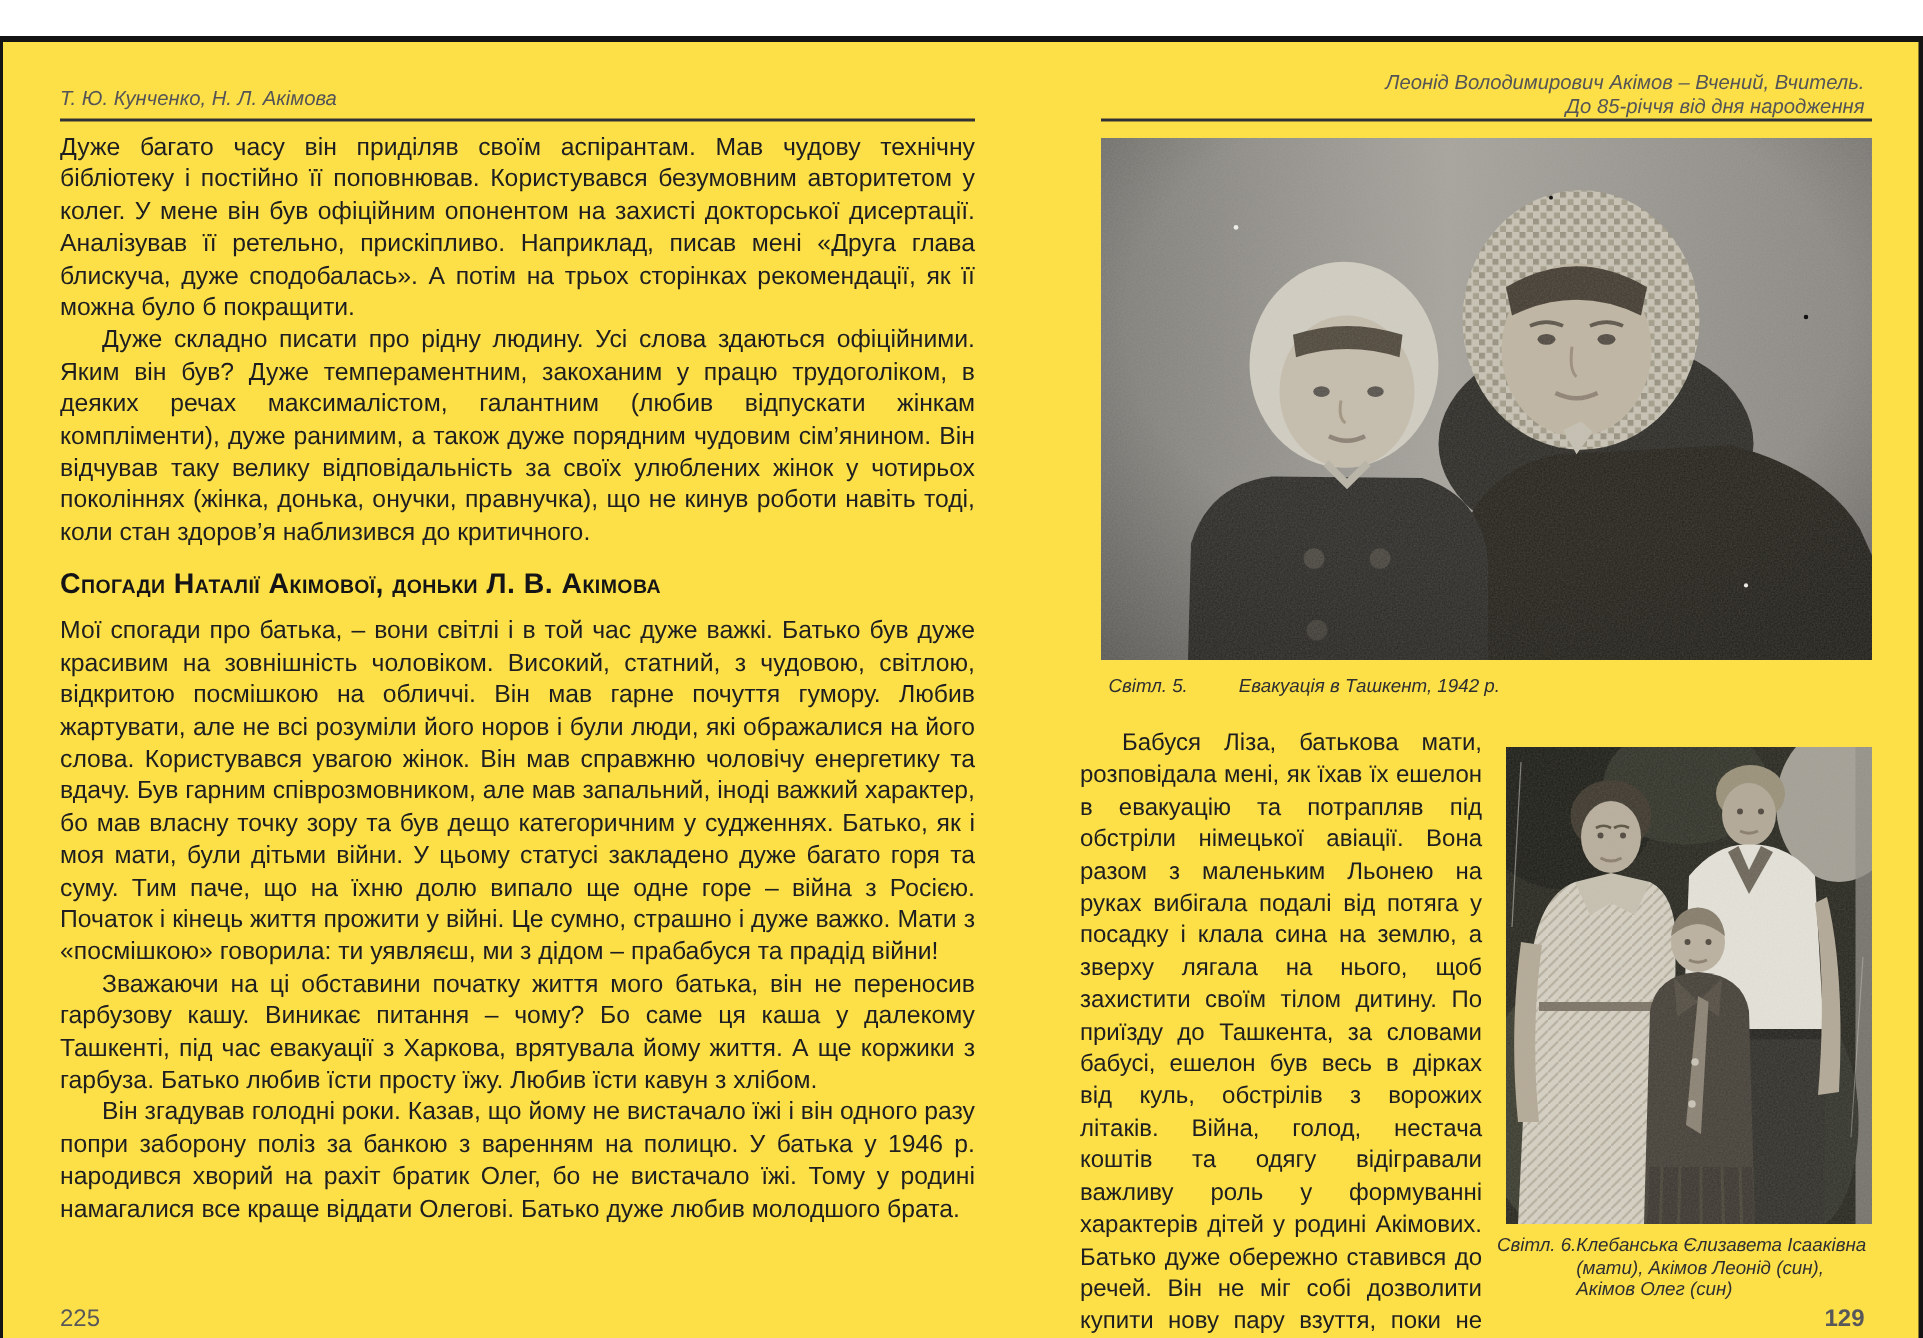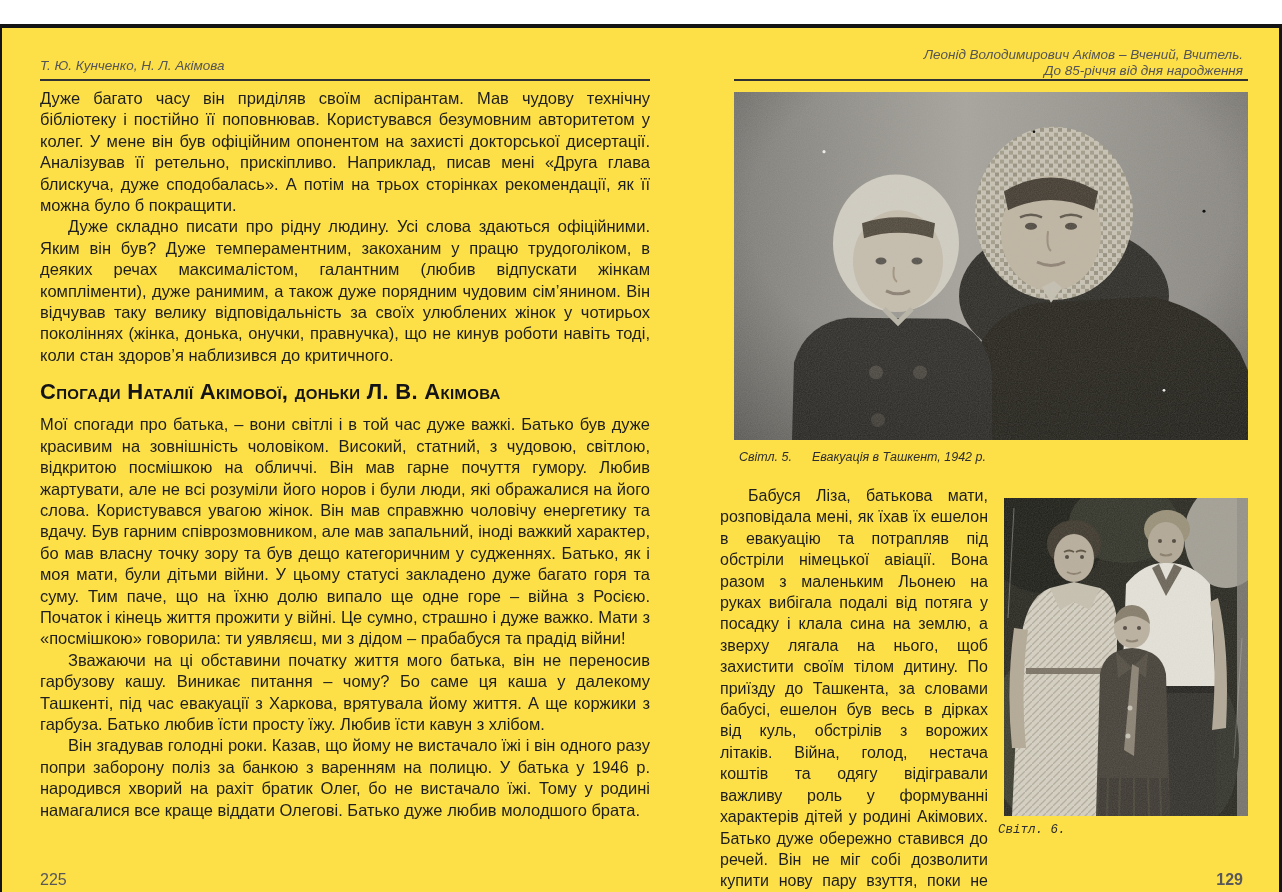--- a/index.html
+++ b/index.html
@@ -17,34 +17,34 @@
   .rule-left  { left:38px;  width:610px; top:51px; }
   .rule-right { left:732px; width:514px; top:51px; }
 
   .body-col { position:absolute; left:38px; top:60px; width:610px; }
   .body-col p, .right-col p {
     margin:0; text-indent:28px; text-align:justify;
     font-size:16.5px; line-height:21.4px; color:#1e1e20;
   }
   .noindent-first p:first-child { text-indent:0; }
   .section-heading {
-    margin:13px 0 9px 0; font-size:22px; font-weight:bold;
+    margin:13px 0 9px 0; font-size:19px; font-weight:bold;
     font-variant:small-caps; letter-spacing:0.3px; color:#141416;
   }
   .right-col { position:absolute; left:718px; top:457px; width:268px; }
   .right-col p { font-size:16px; }
 
   .photo { position:absolute; overflow:hidden; background:#8f8d88; }
   .photo svg { display:block; width:100%; height:100%; }
   .photo1 { left:732px; top:64px;  width:514px; height:348px; }
   .photo2 { left:1002px; top:470px; width:244px; height:318px; }
 
   .caption { position:absolute; font-style:italic; font-size:12.5px; color:#2e2e31; display:flex; }
-  .caption1 { left:737px; top:422px; gap:20px; }
-  .caption2 { left:996px; top:795px; width:252px; gap:0;font-family:Liberation Mono, monospace; }
+  .caption1 { left:737px; top:422px; gap:34px; }
+  .caption2 { left:996px; top:795px; width:252px; gap:0; }
   .caption-label { flex:0 0 auto; }
   .caption-text  { flex:1 1 auto; line-height:14.6px; }
 
   .pageno { position:absolute; top:843px; font-size:16px; color:#58585b; }
   .pn-left  { left:38px; }
   .pn-right { right:36px;font-weight:bold; }
 </style>
 </head>
 <body>
 
@@ -207,17 +207,18 @@
         <path d="M104,280 L103,318 M116,280 L115,318 M130,280 L130,318 M144,280 L145,318 M156,280 L157,318" stroke="#474337" stroke-width="2"></path>
       </g>
       <rect width="244" height="318" filter="url(#grain2)"></rect>
       <path d="M10,10 L4,120" stroke="#d8d6cf" stroke-width="0.8" opacity="0.5"></path>
       <path d="M238,140 L230,260" stroke="#d8d6cf" stroke-width="0.7" opacity="0.4"></path>
     </svg>
   </div>
 
   <div class="caption caption2">
     <span class="caption-label">Світл. 6.</span>
+    <span class="caption-text">Клебанська Єлизавета Ісааківна (мати), Акімов Леонід (син), Акімов Олег (син)</span>
   </div>
 
   <div class="pageno pn-right">129</div>
 
 </div>
 
 </body></html>

